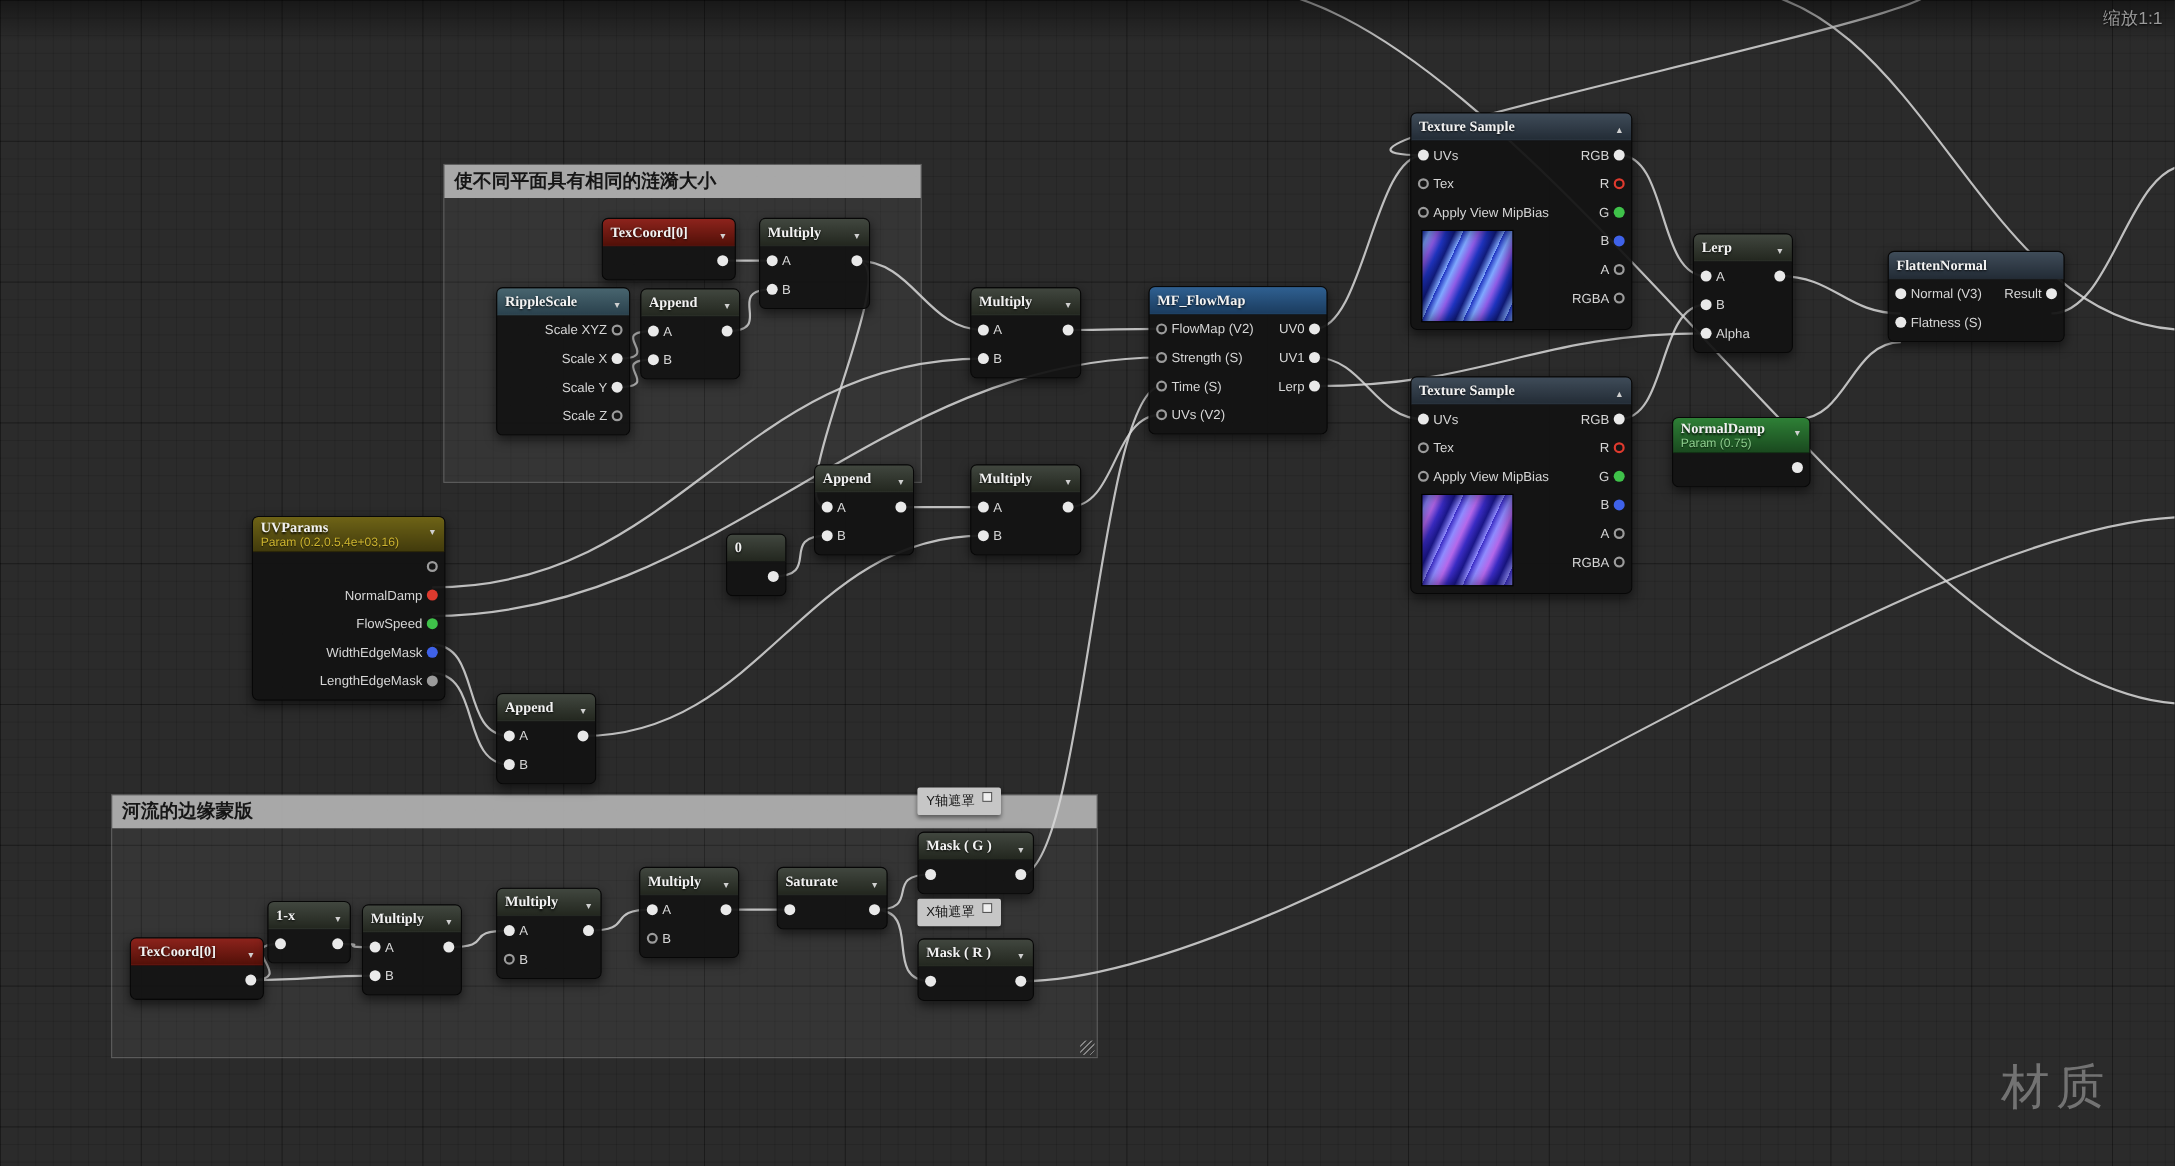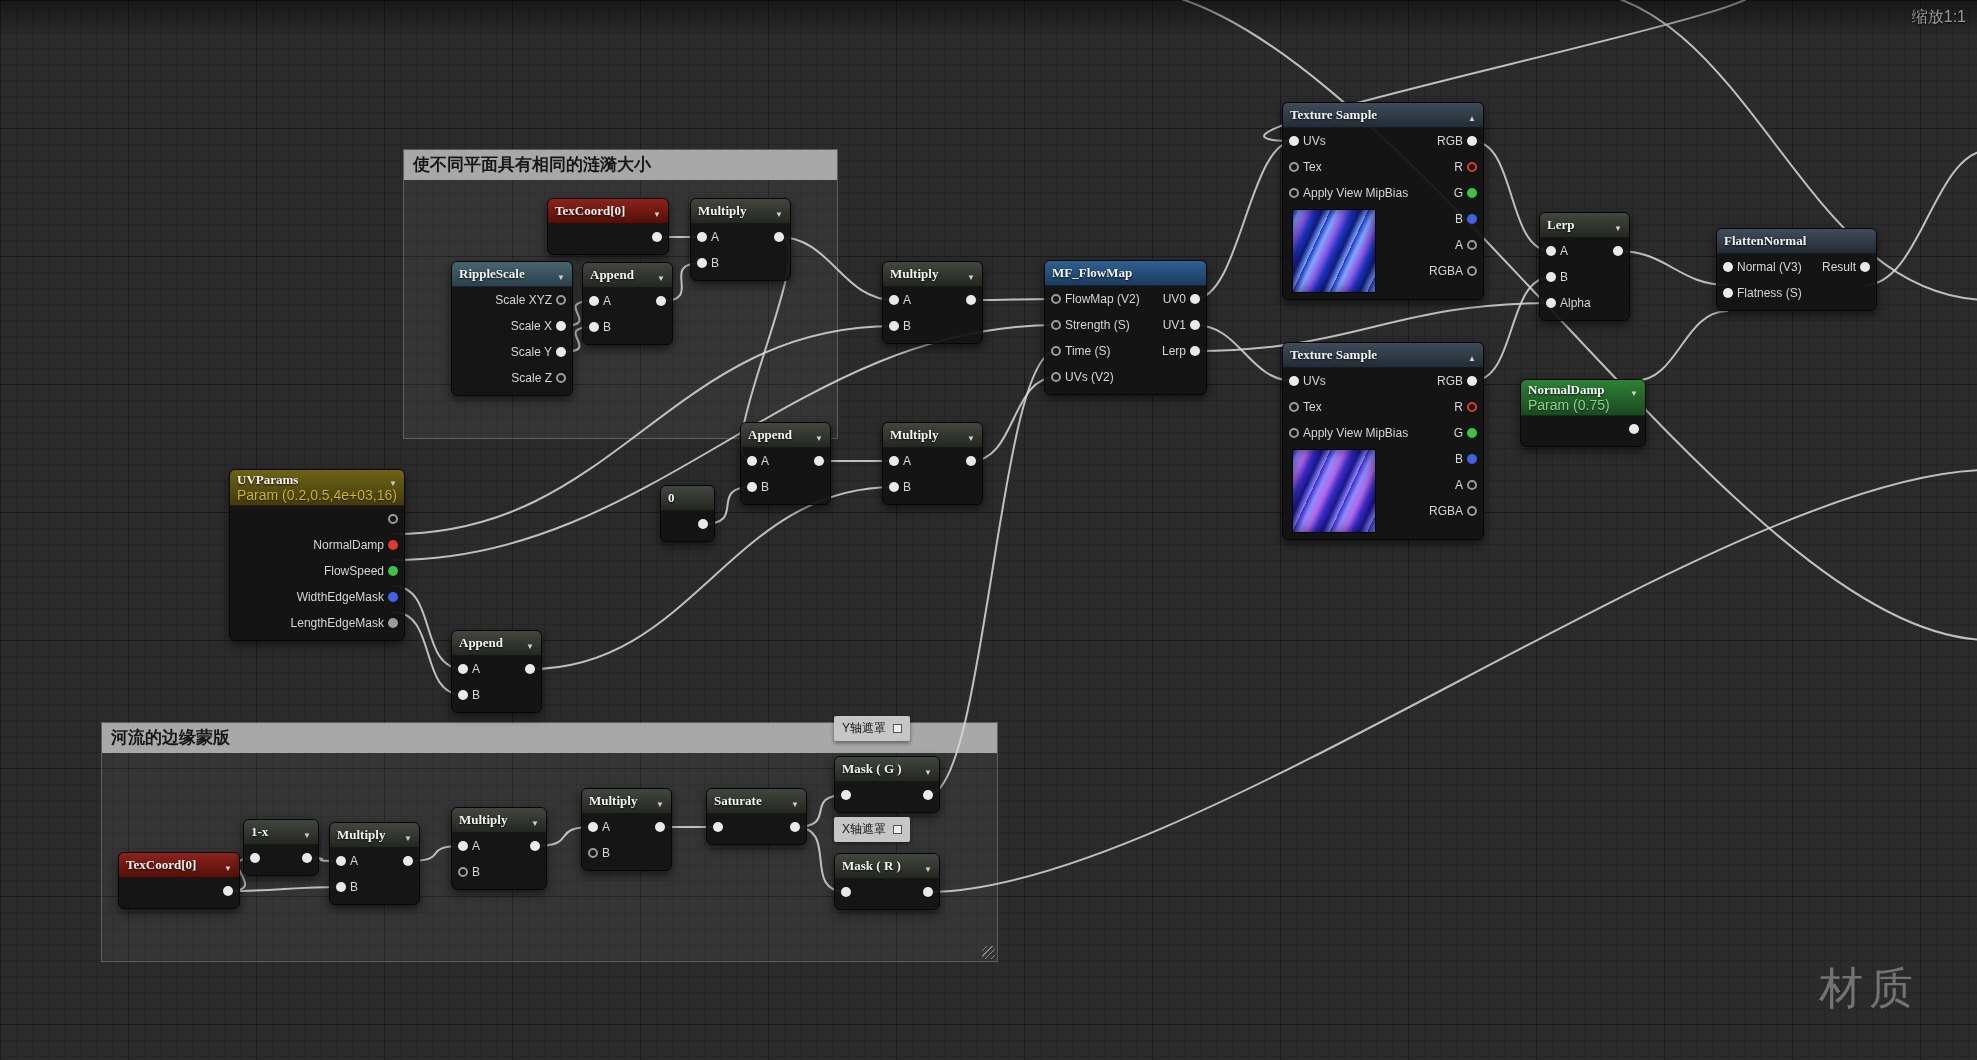--- a/index.html
+++ b/index.html
@@ -54,38 +54,38 @@
     border-radius: 5px 5px 0 0;
     border-bottom: 1px solid rgba(0,0,0,0.65);
   }
   .hl { display: flex; align-items: flex-end; width: 100%; font-family: Liberation Serif, serif; }
   .node-header .t {
     font-size: 13px; font-weight: bold; color: #f2f2f2;
     text-shadow: 0 1px 2px rgba(0,0,0,0.85); white-space: nowrap;
     margin-right: auto;
   }
   .arrow { font-size: 8px; color: #d0d0d0; margin-left: 8px; }
-  .sub { font-size: 14px; white-space: nowrap; margin-top: -1px; text-shadow: 0 1px 1px rgba(0,0,0,0.6); }
+  .sub { font-size: 11px; white-space: nowrap; margin-top: -1px; text-shadow: 0 1px 1px rgba(0,0,0,0.6); }
 
   .row { height: 26px; display: flex; align-items: center; padding: 0 6px; gap: 4px; }
   .plabel { font-size: 12px; color: #d6d6d6; white-space: nowrap; }
   .spacer { flex: 1; }
   .pin { width: 10px; height: 10px; border-radius: 50%; flex: none; }
 
   .preview {
     position: absolute; left: 9px; width: 84px; height: 84px;
     border: 1px solid #000;
     box-shadow: inset 0 0 14px rgba(0,0,30,0.55);
   }
 
   .bubble {
     position: absolute; z-index: 2;
     background: #c6c6c6; color: #181818;
     font-size: 12px; padding: 4px 8px; border-radius: 2px;
-    display: flex; align-items: center; gap: 7px;
+    display: flex; align-items: flex-start; gap: 7px;
     box-shadow: 0 2px 4px rgba(0,0,0,0.45);
   }
   .bubble .ic { width: 9px; height: 9px; background: #efefef; border: 1px solid #555; }
 
   .topfade {
     position: absolute; left: 0; right: 0; top: 0; height: 38px; z-index: 3;
     background: linear-gradient(rgba(0,0,0,0.45), transparent);
     pointer-events: none;
   }
   .zoom {

